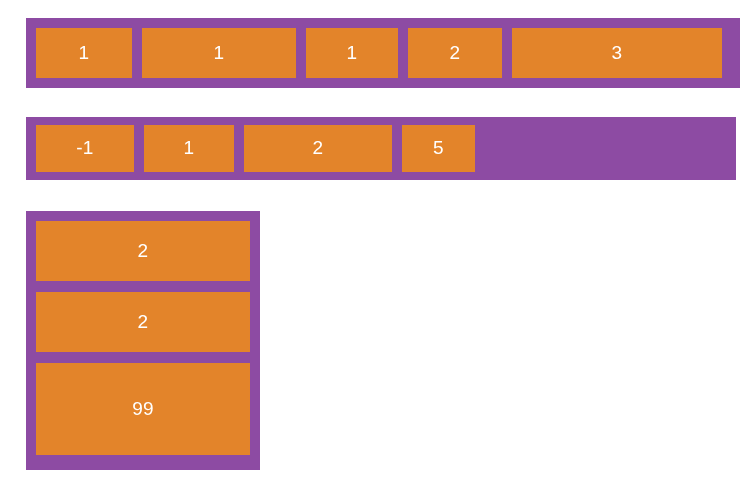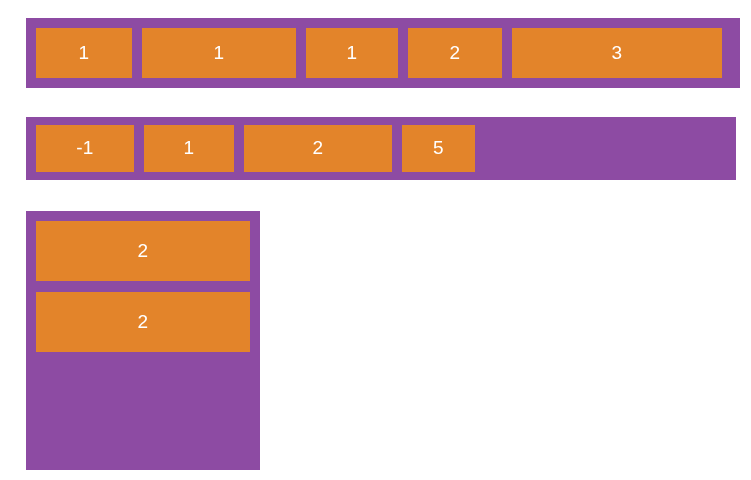--- a/index.html
+++ b/index.html
@@ -144,15 +144,18 @@
     </div>
   </div>
 
   <div class="container vertical" id="col-3">
     <div class="cell">
       <span class="cell-value">2</span>
     </div>
     <div class="cell">
       <span class="cell-value">2</span>
     </div>
+    <div class="cell">
+      <span class="cell-value">99</span>
+    </div>
   </div>
 
 </div>
 
 </body></html>

